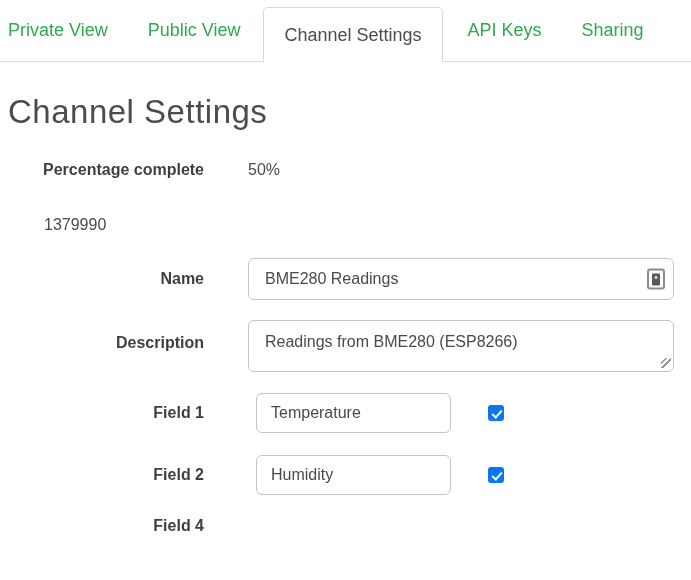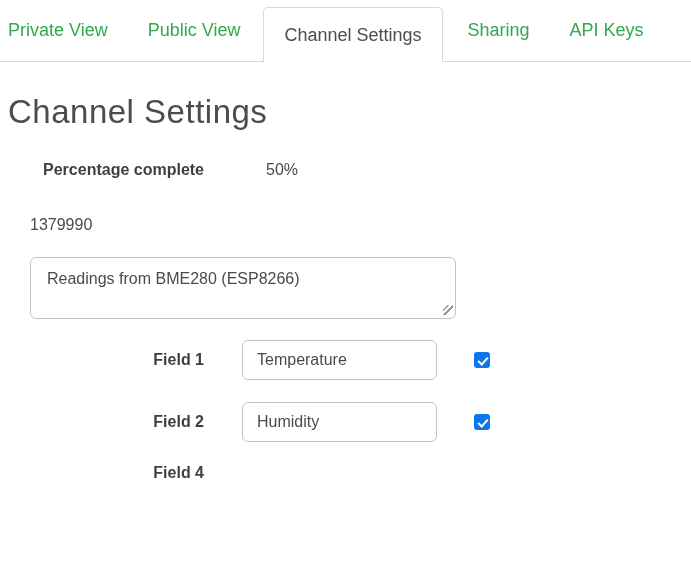--- a/index.html
+++ b/index.html
@@ -59,27 +59,27 @@
   }
   .row-label {
     width: 204px;
     text-align: right;
     font-weight: bold;
     font-size: 16px;
     color: #3f3f3f;
     flex-shrink: 0;
   }
   .row-content {
-    margin-left: 30px;
+    margin-left: 44px;
     display: flex;
     align-items: center;
   }
   .static-value { font-size: 16px; color: #4a4a4a; }
 
-  .row-percentage { margin-top: 26px; height: 24px; gap: 32px; }
+  .row-percentage { margin-top: 26px; height: 24px; }
   .row-channel-id { margin-top: 31px; height: 24px; }
   .row-name       { margin-top: 21px; }
   .row-desc       { margin-top: 20px; align-items: flex-start; }
   .row-desc .row-label { padding-top: 14px; }
   .row-field      { margin-top: 22px; gap: 8px; }
   .row-field.f1   { margin-top: 21px; }
 
   
   input[type="text"], textarea {
     font-family: "Liberation Sans", "DejaVu Sans", sans-serif;
@@ -91,21 +91,21 @@
     outline: none;
   }
   .name-wrap { position: relative; width: 426px; }
   .name-input {
     width: 426px;
     height: 42px;
     padding: 0 40px 0 16px;
   }
   .desc-textarea {
     width: 426px;
-    height: 62px;
+    height: 52px;
     padding: 11px 16px;
     resize: none;
     line-height: 20px;
     display: block;
   }
   .desc-wrap { position: relative; width: 426px; }
   .resize-grip {
     position: absolute;
     right: 3px;
     bottom: 4px;
@@ -185,43 +185,55 @@
     transform: rotate(42deg);
   }
 </style>
 </head>
 <body>
 
 <nav class="tabbar">
   <a class="tab first">Private View</a>
   <a class="tab">Public View</a>
   <a class="tab active">Channel Settings</a>
+  <a class="tab">API Keys</a>
   <a class="tab">Sharing</a>
-  <a class="tab">API Keys</a>
 </nav>
 
 <h1 class="page-title">Channel Settings</h1>
 
 <div class="form">
 
   <div class="row row-percentage">
     <div class="row-label">Percentage complete</div>
     <div class="row-content">
       <span class="static-value">50%</span>
     </div>
   </div>
 
   <div class="row row-channel-id">
     <div class="row-content">
       <span class="static-value">1379990</span>
     </div>
   </div>
 
+  <div class="row row-name">
+    <div class="row-label">Name</div>
+    <div class="row-content">
+      <div class="name-wrap">
+        <input type="text" class="name-input" value="BME280 Readings" style="">
+        <span class="fill-icon">
+          <span class="fill-icon-bar"></span>
+        </span>
+      </div>
+    </div>
+  </div>
 
   <div class="row row-desc">
+    <div class="row-label">Description</div>
     <div class="row-content">
       <div class="desc-wrap">
         <textarea class="desc-textarea" style="">Readings from BME280 (ESP8266)</textarea>
         <span class="resize-grip"></span>
       </div>
     </div>
   </div>
 
   <div class="row row-field f1">
     <div class="row-label">Field 1</div>

